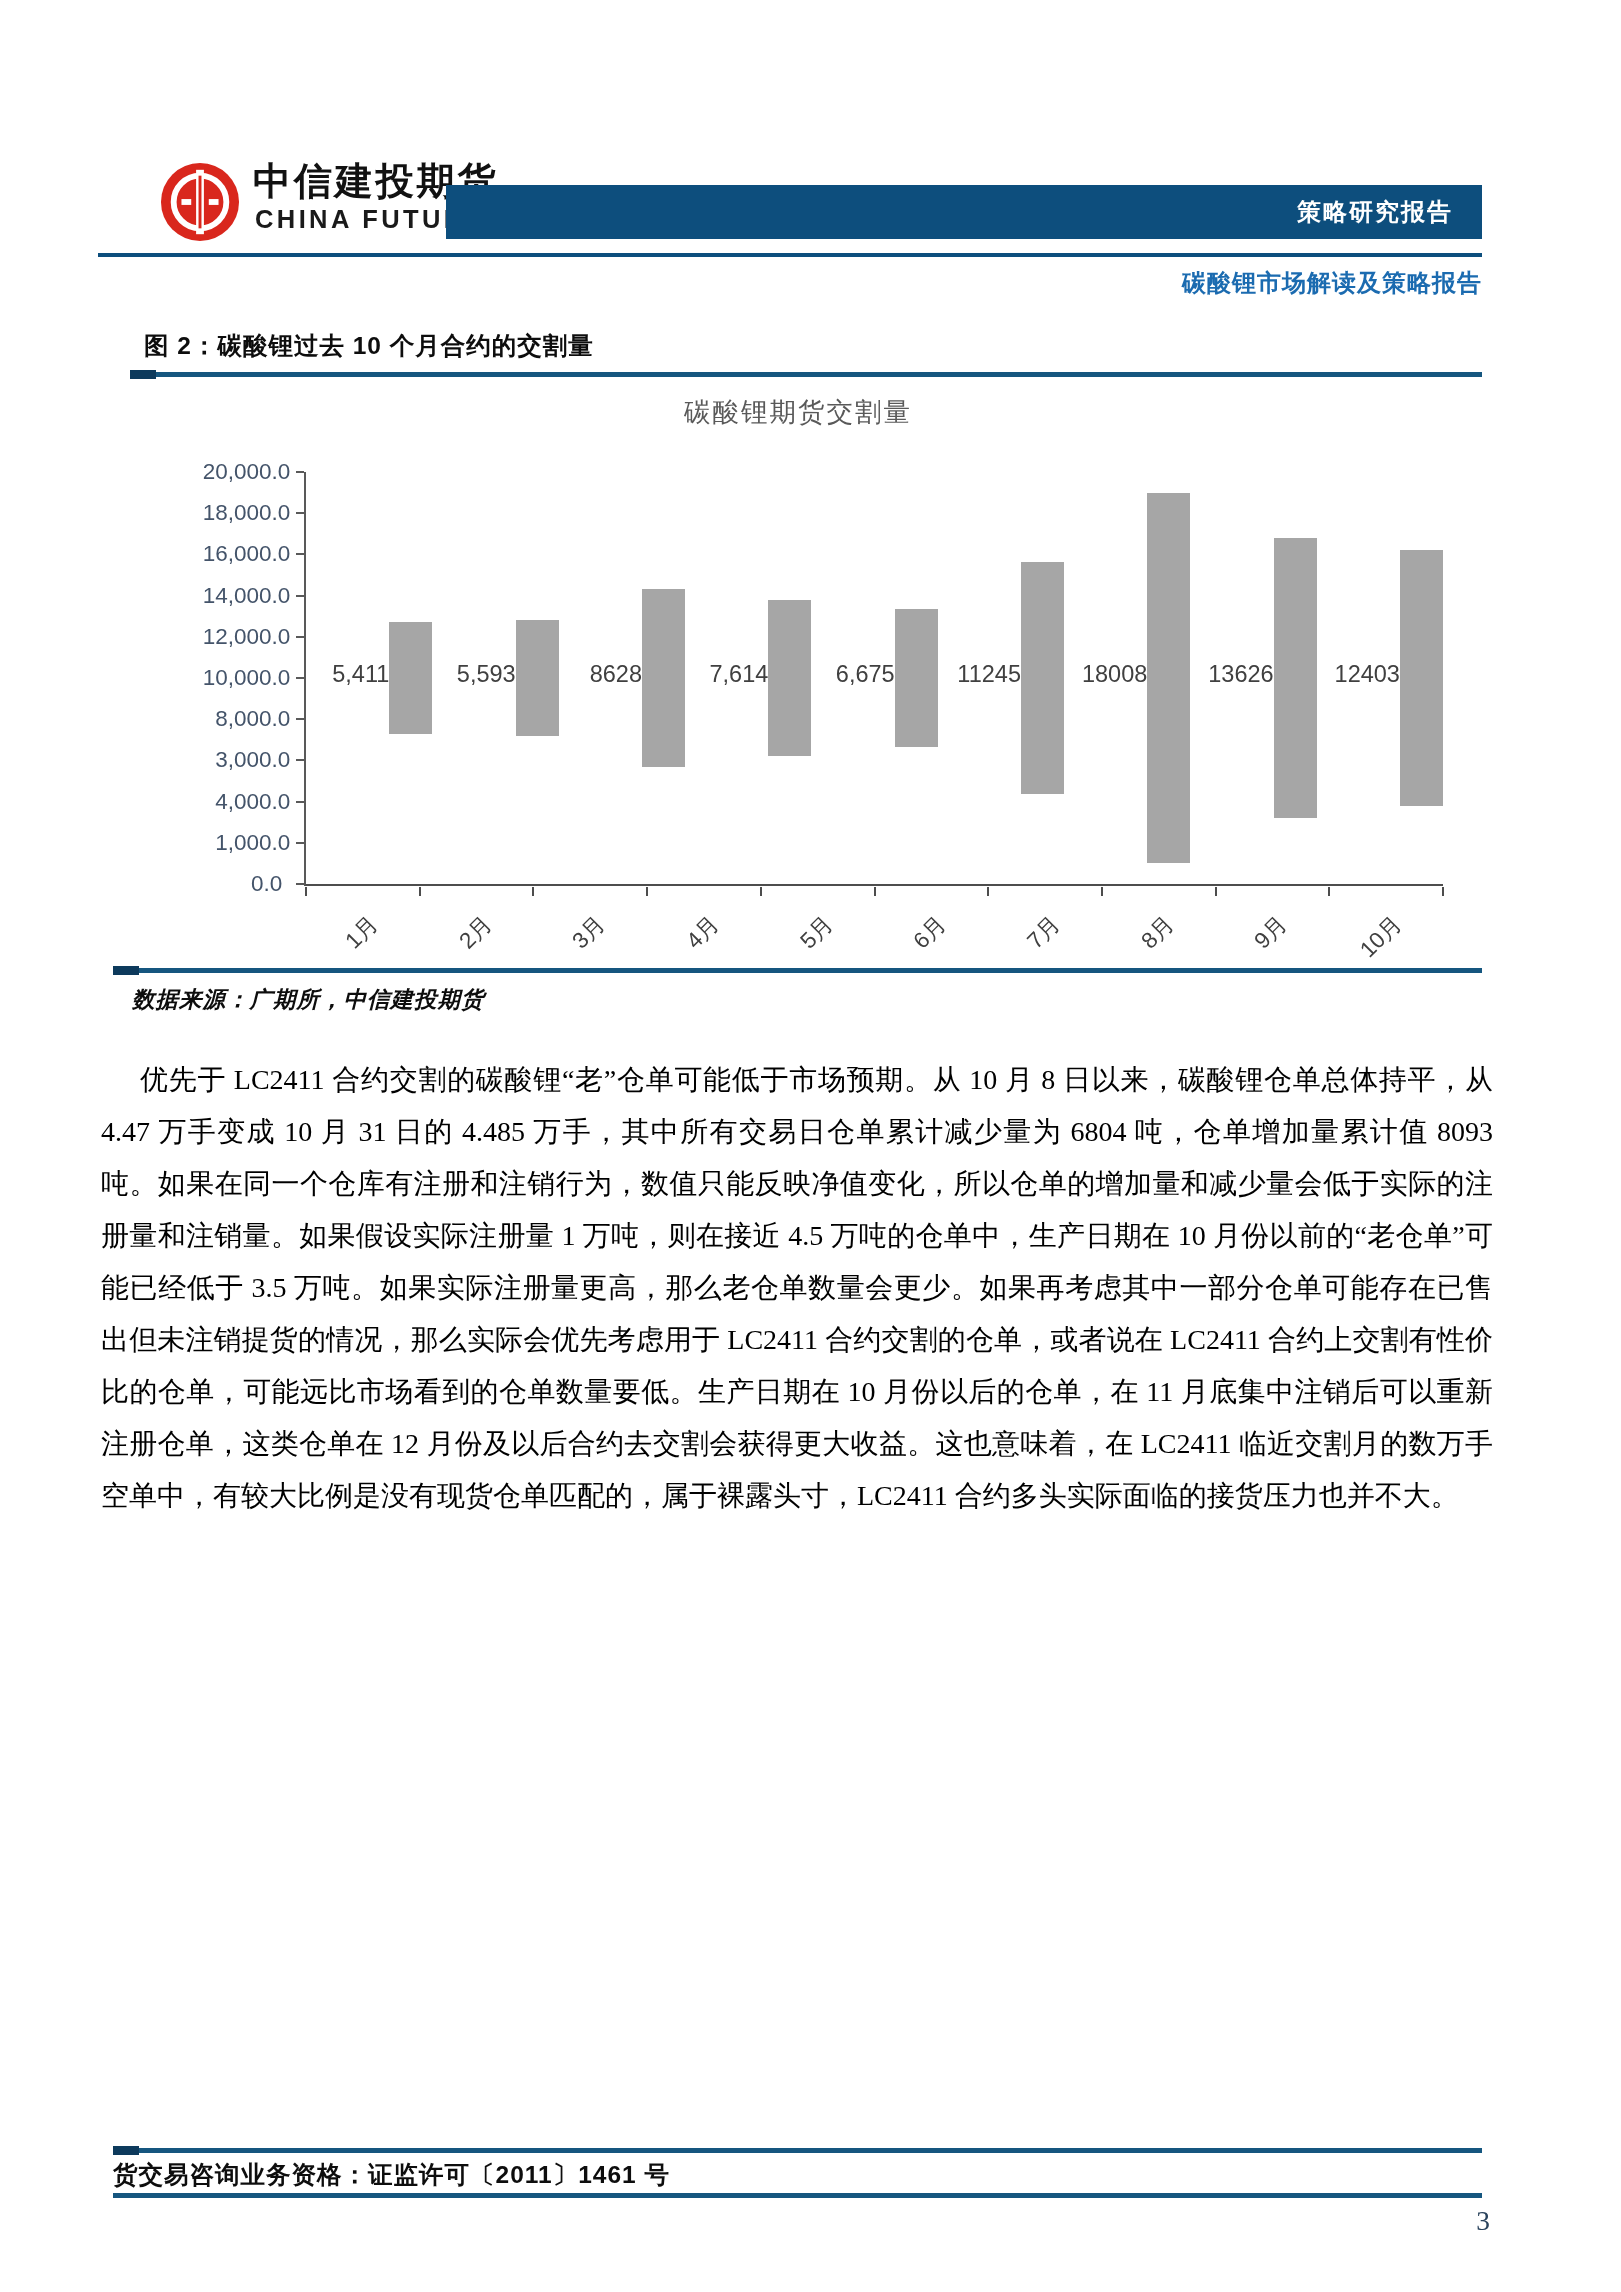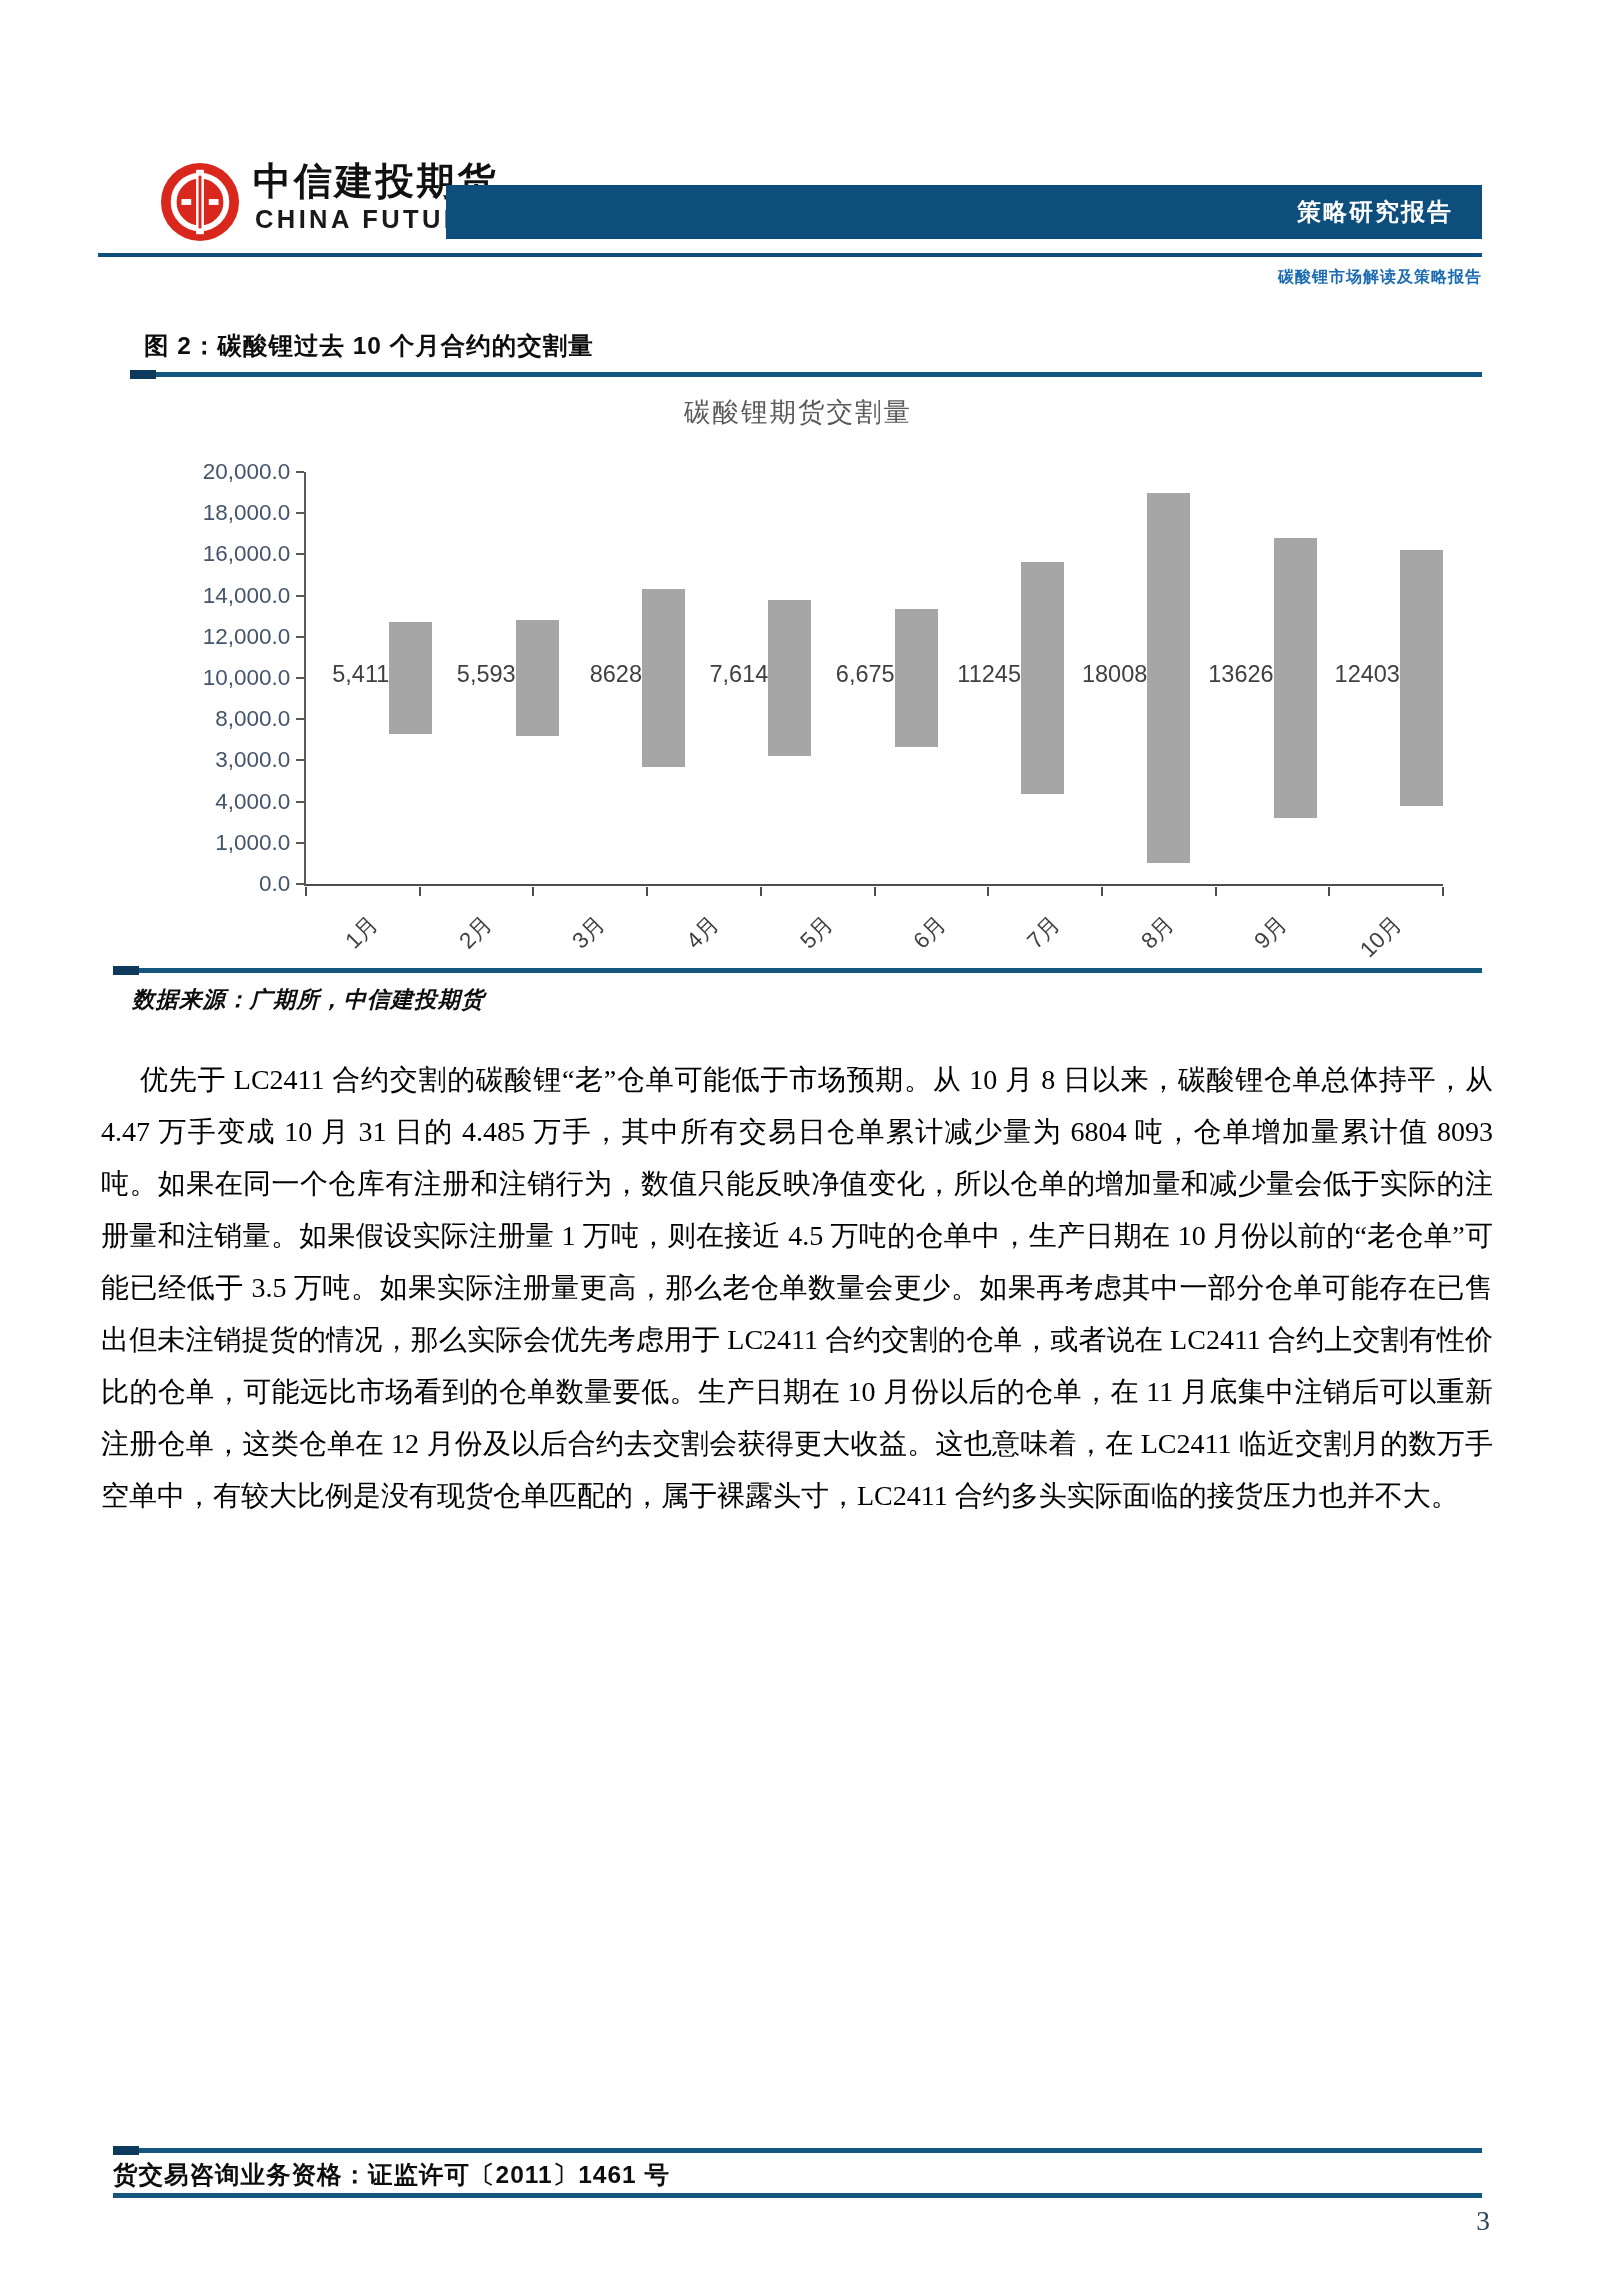--- a/index.html
+++ b/index.html
@@ -31,21 +31,21 @@
   .banner{
     position:absolute;left:446px;top:147px;width:1036px;height:54px;
     background:var(--banner-blue);
     color:#fff;font-size:24px;font-weight:bold;
     line-height:54px;text-align:right;padding-right:29px;box-sizing:border-box;
     letter-spacing:2px;
   }
   .header-rule{position:absolute;left:98px;top:215px;width:1384px;height:3.9px;background:var(--banner-blue);}
   .subtitle{
     position:absolute;left:502px;top:229px;width:980px;
-    text-align:right;font-size:16px;font-weight:bold;color:var(--subtitle-blue);
+    text-align:right;font-size:24px;font-weight:bold;color:var(--subtitle-blue);
     letter-spacing:1px;
   }
   
   .fig-caption{position:absolute;left:144px;top:291px;font-size:24.5px;font-weight:bold;color:#0d0d0d;letter-spacing:1px;}
   .rule{position:absolute;background:var(--line-blue);}
   .rule.capped::before{content:"";position:absolute;left:0;top:-2px;width:25.5px;height:8.8px;background:var(--cap-blue);}
   .rule-caption{left:130px;top:334px;width:1352px;height:4.9px;}
   .rule-source{left:113px;top:930px;width:1369px;height:4.9px;}
   
   .chart{position:absolute;left:113px;top:348px;width:1370px;height:568px;}
@@ -150,21 +150,21 @@
             <div class="y-tick-mark"></div>
           </div>
           <div class="y-tick" style="bottom: 20%;">
             <div class="y-tick-label">4,000.0</div>
             <div class="y-tick-mark"></div>
           </div>
           <div class="y-tick" style="bottom: 10%;">
             <div class="y-tick-label">1,000.0</div>
             <div class="y-tick-mark"></div>
           </div>
-          <div class="y-tick" style="bottom: 0%;">
+          <div class="y-tick" style="bottom: 0%; gap: 8px;">
             <div class="y-tick-label">0.0</div>
             <div class="y-tick-mark"></div>
           </div>
         </div>
       <div class="plot" id="plot">
           <div class="bar-slot">
             <div class="bar-value-label">5,411</div>
             <div class="bar" style="height: 27.055%; background: rgb(166, 166, 166);"></div>
           </div>
           <div class="bar-slot">

